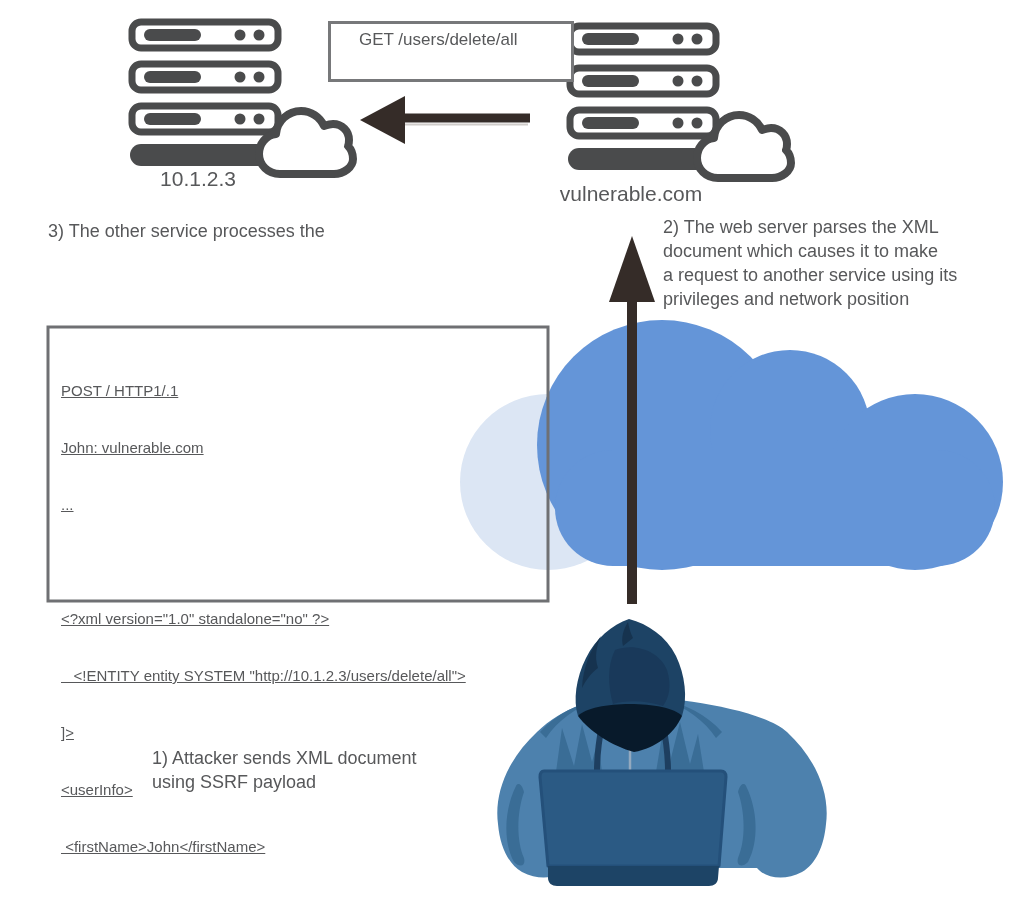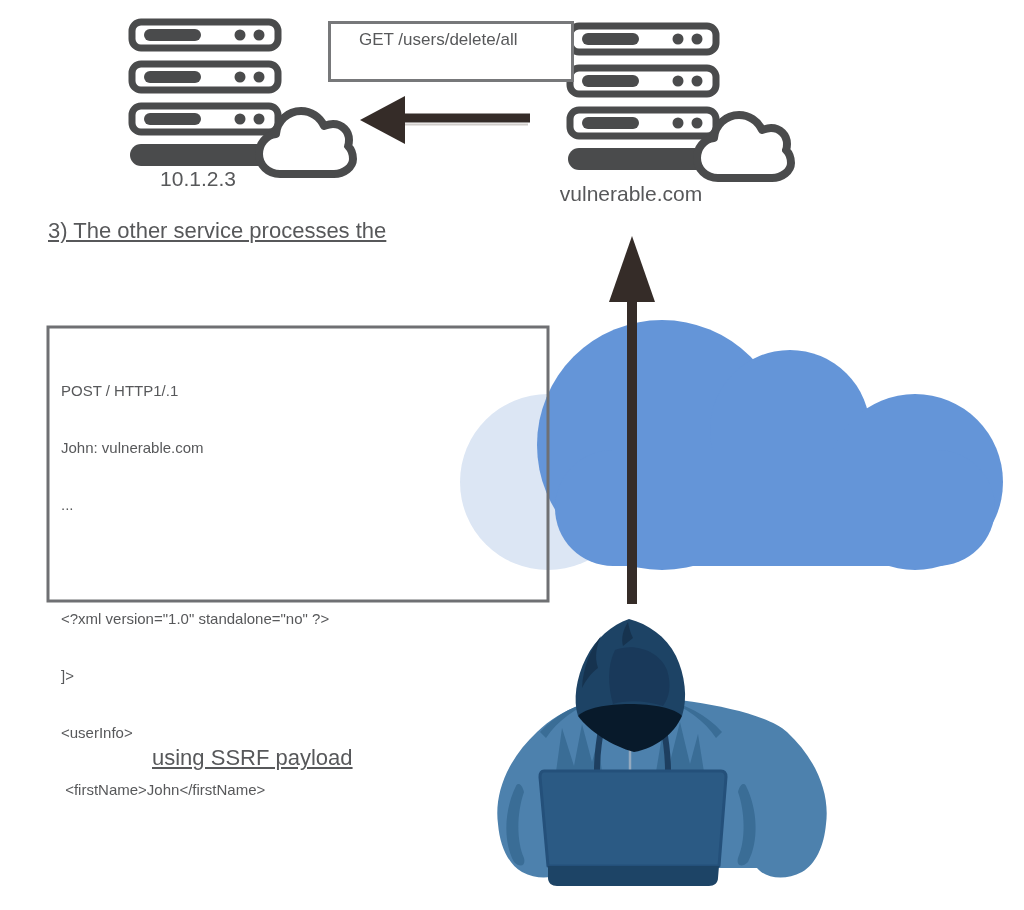--- a/index.html
+++ b/index.html
@@ -1,27 +1,27 @@
 <!DOCTYPE html>
 <html><head>
 <meta charset="utf-8">
 <style>
   html,body{margin:0;padding:0;background:#ffffff;}
   #canvas{position:relative;width:1024px;height:910px;background:#ffffff;overflow:hidden;
           font-family:"Liberation Sans",sans-serif;}
   #art{position:absolute;left:0;top:0;z-index:1;}
   .txt{position:absolute;z-index:2;color:#57585a;}
   .lbl{font-size:21px;text-align:center;}
-  .step{font-size:22px;line-height:24px;text-decoration:underline;}
+  .step{font-size:18px;line-height:24px;}
   .step-line{height:24px;}
   #request-box{left:328px;top:21px;width:212px;height:51px;border:3px solid #77787a;
                background:#ffffff;padding:4px 0 0 28px;font-size:17px;line-height:23px;}
   .req-line{height:23px;}
   #payload-text{left:61px;top:343px;font-size:15px;line-height:19px;white-space:pre;}
-  .code-line{height:19px;}
+  .code-line{height:19px;text-decoration:underline;}
 </style>
 </head>
 <body>
 
 <div id="canvas">
 
   <svg id="art" width="1024" height="910" viewBox="0 0 1024 910">
     <defs>
       <g id="server-stack">
 
@@ -130,29 +130,37 @@
   <div id="request-box" class="txt">
     <div class="req-line">GET /users/delete/all</div>
   </div>
 
   <div id="payload-text" class="txt">
     <div class="code-line">POST / HTTP1/.1</div>
     <div class="code-line">John: vulnerable.com</div>
     <div class="code-line">...</div>
     <div class="code-line"></div>
     <div class="code-line">&lt;?xml version="1.0" standalone="no" ?&gt;</div>
+    <div class="code-line">   &lt;!ENTITY entity SYSTEM "http://10.1.2.3/users/delete/all"&gt;</div>
     <div class="code-line">]&gt;</div>
     <div class="code-line">&lt;userInfo&gt;</div>
     <div class="code-line"> &lt;firstName&gt;John&lt;/firstName&gt;</div>
     
     
   </div>
 
   <div class="txt step" style="left:48px;top:219px;">
     <div class="step-line">3) The other service processes the</div>
   </div>
 
+  <div class="txt step" style="left:663px;top:215px;">
+    <div class="step-line">2) The web server parses the XML</div>
+    <div class="step-line">document which causes it to make</div>
+    <div class="step-line">a request to another service using its</div>
+    <div class="step-line">privileges and network position</div>
+  </div>
 
   <div class="txt step" style="left:152px;top:746px;">
+    <div class="step-line">1) Attacker sends XML document</div>
     <div class="step-line">using SSRF payload</div>
   </div>
 
 </div>
 
 </body></html>

